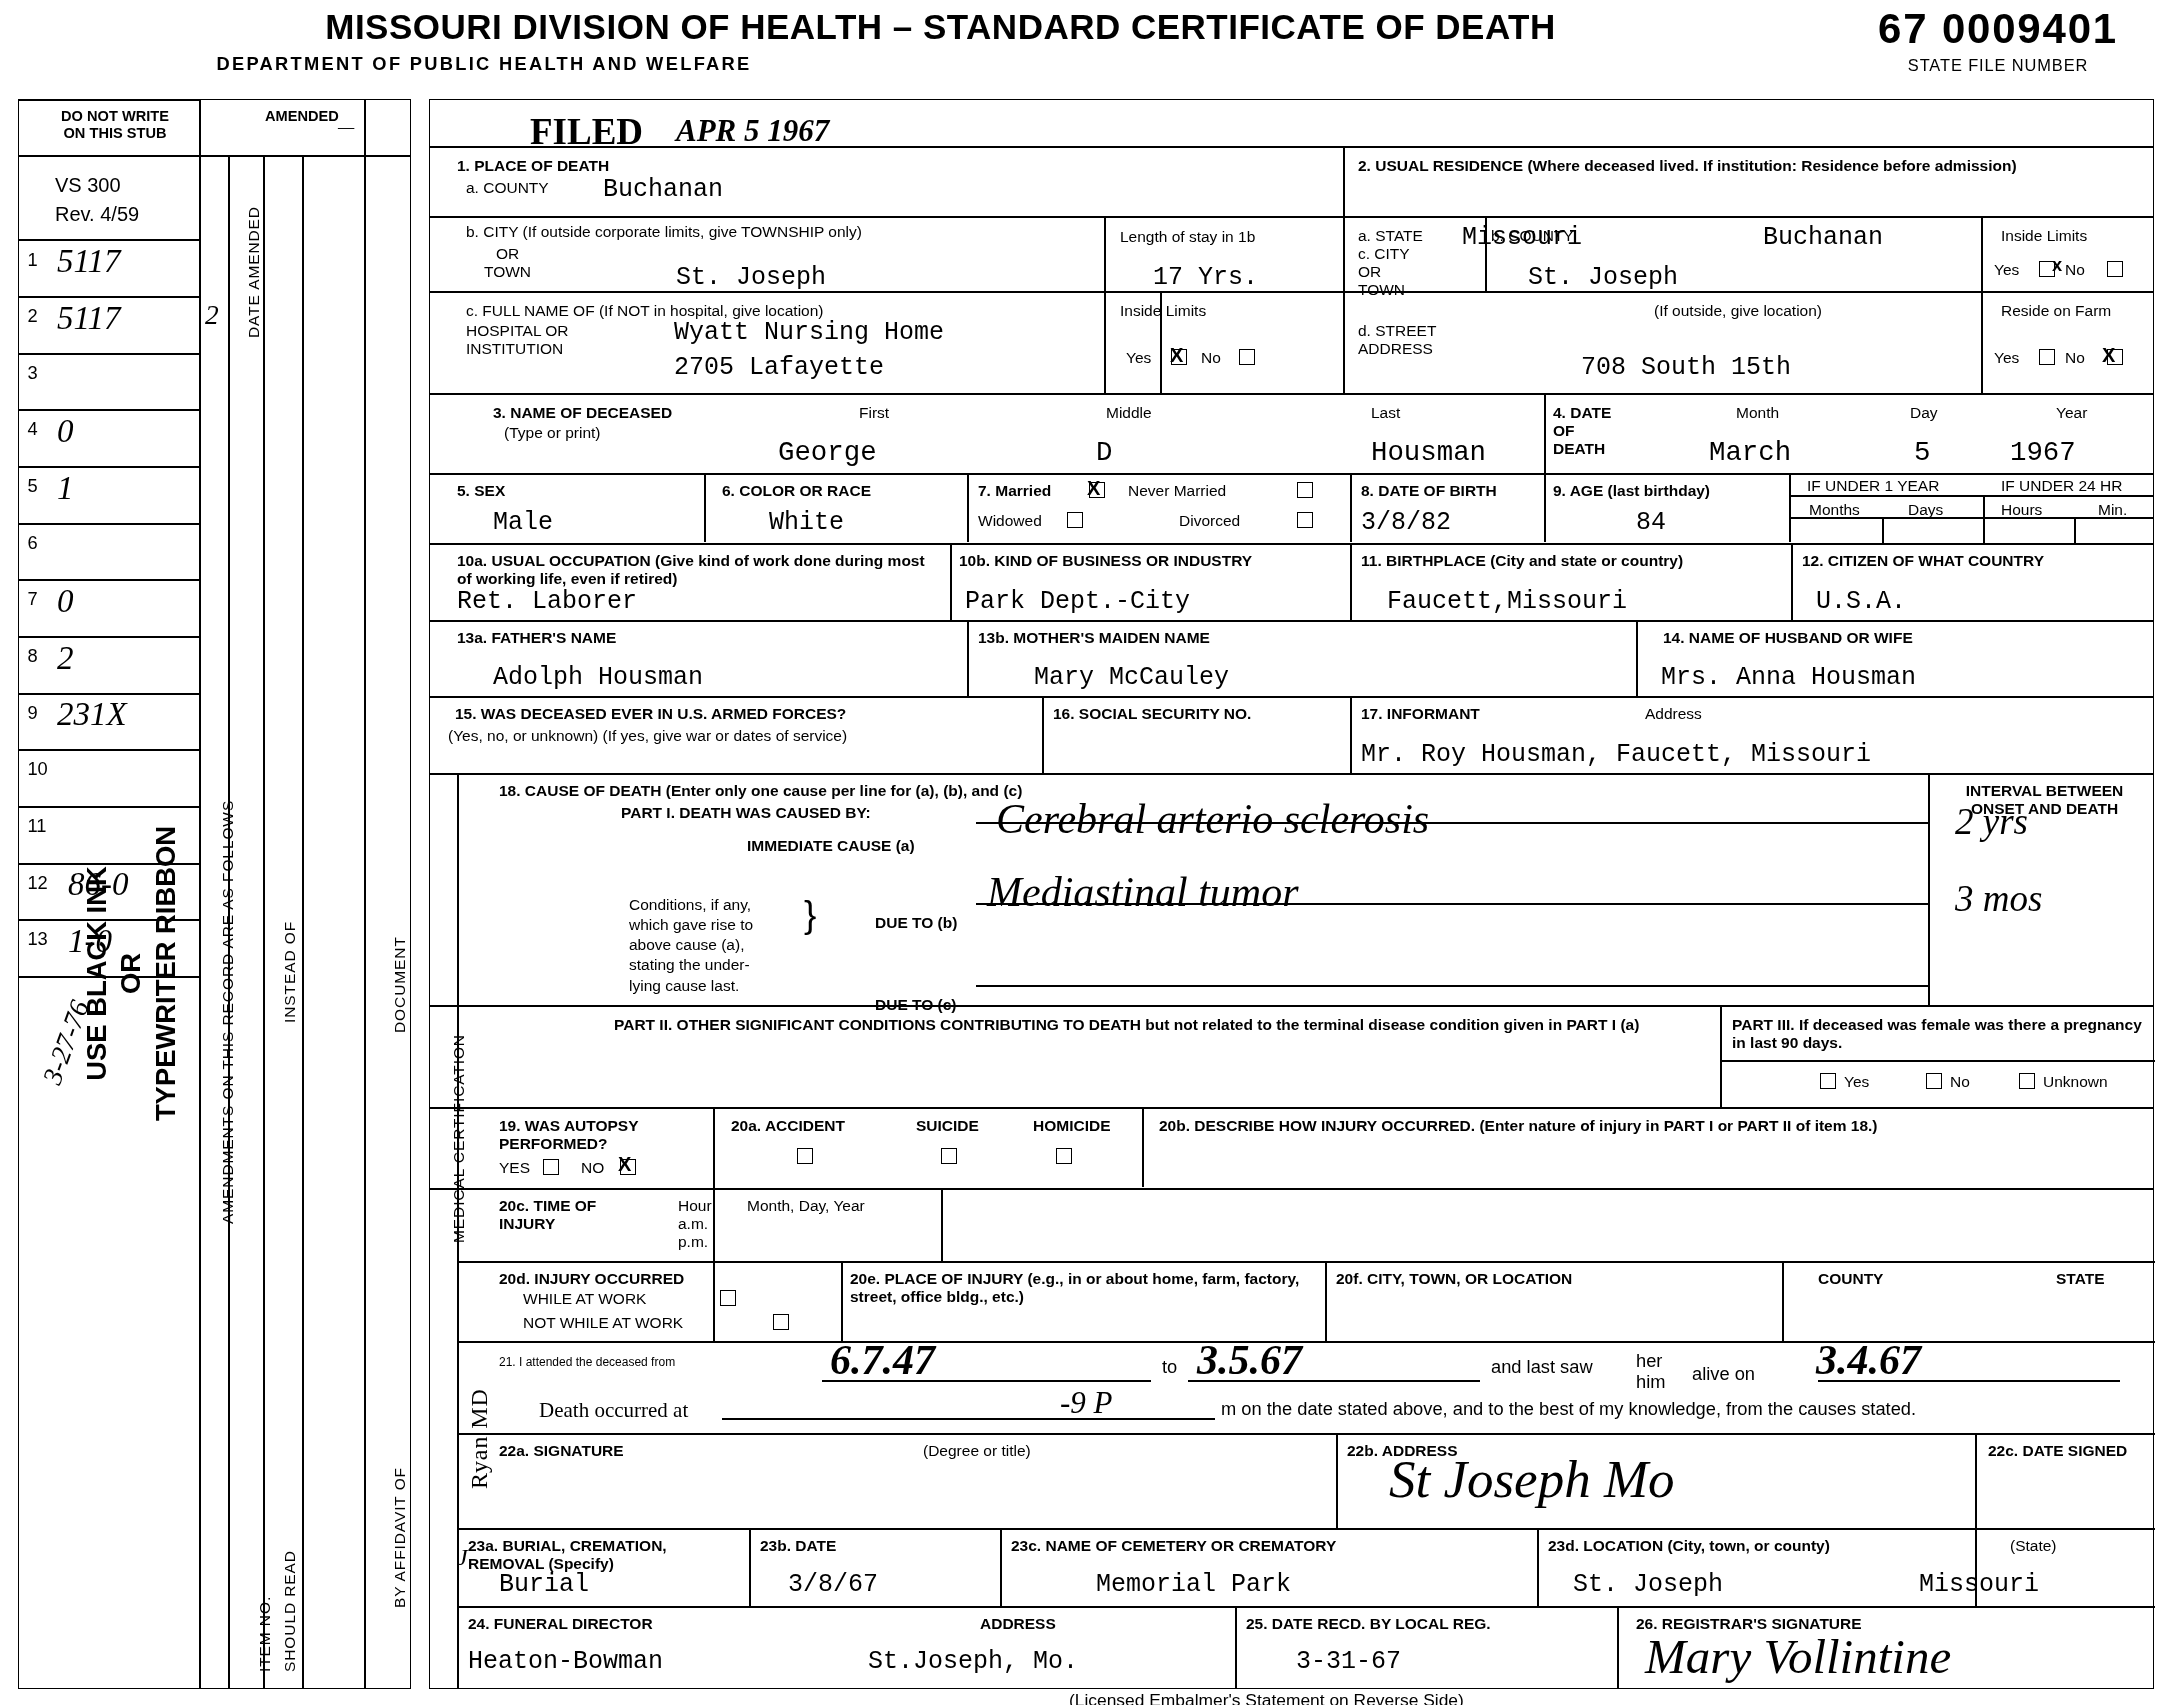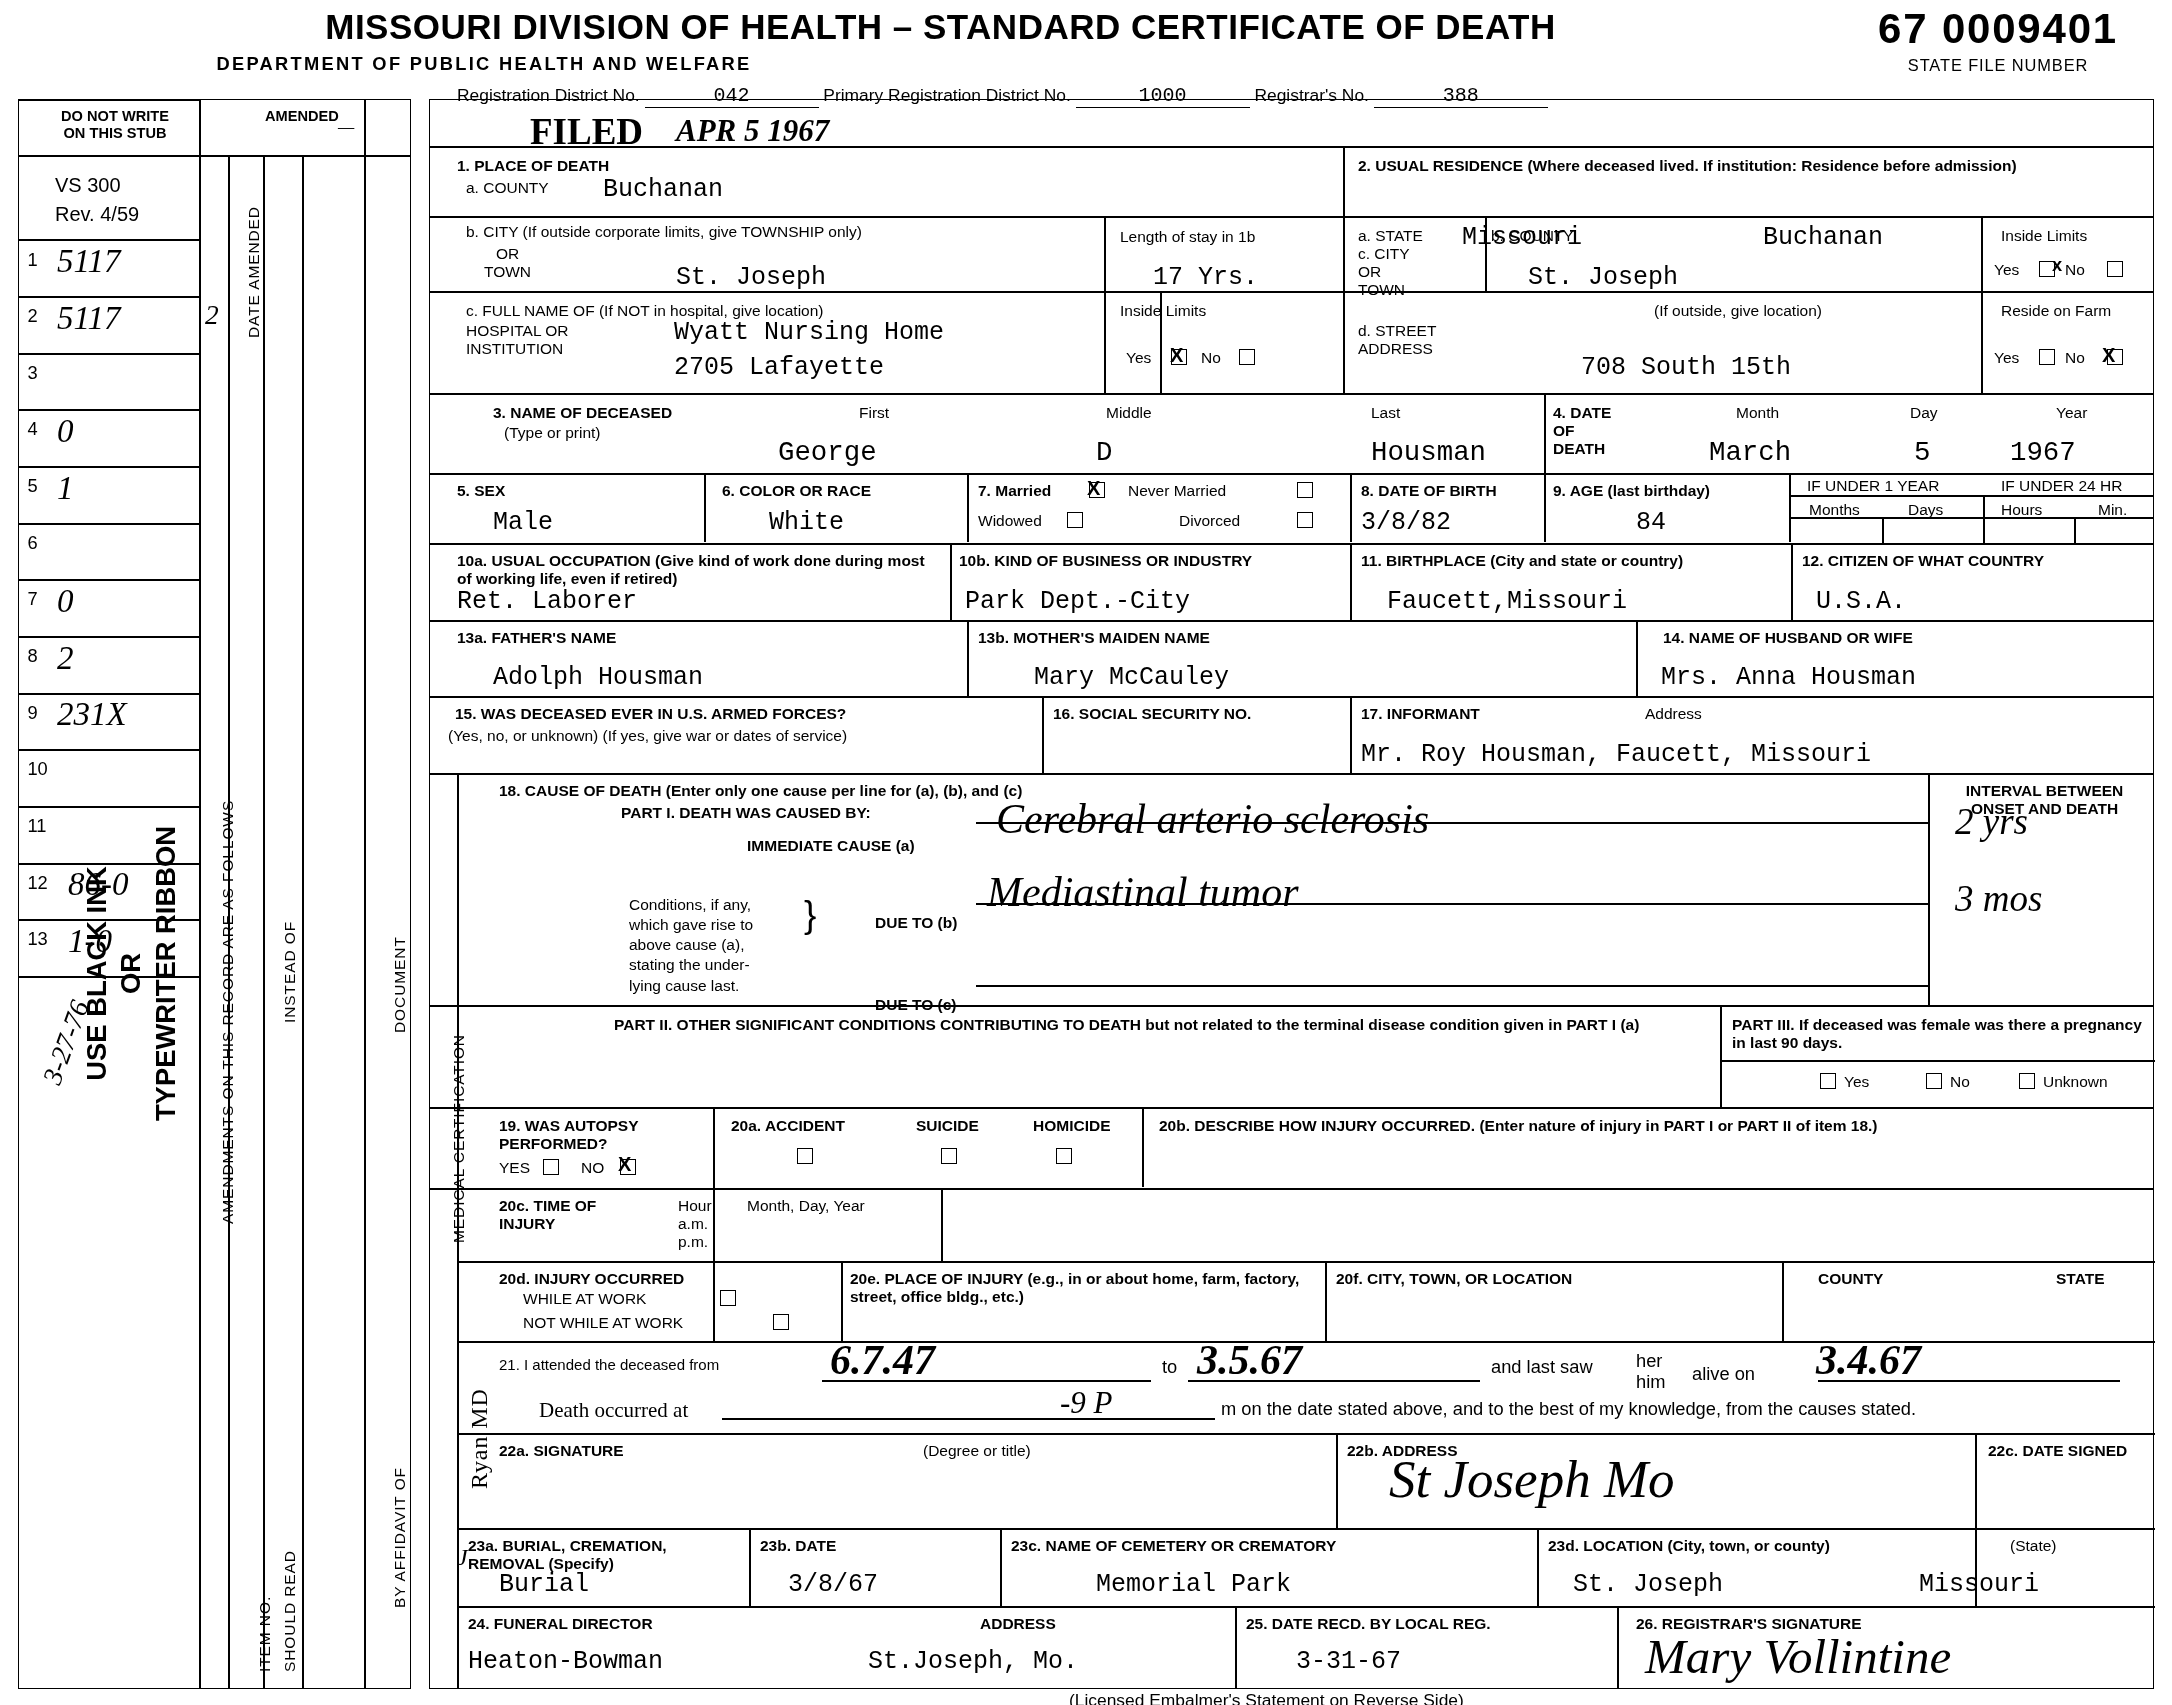--- a/index.html
+++ b/index.html
@@ -36,28 +36,20 @@
 <div id="sheet">
 
   <div class="title">MISSOURI DIVISION OF HEALTH – STANDARD CERTIFICATE OF DEATH</div>
   <div class="subtitle">DEPARTMENT OF PUBLIC HEALTH AND WELFARE</div>
 
   <div class="statefile">
     <div class="num">67 0009401</div>
     <div class="lbl">STATE FILE NUMBER</div>
   </div>
 
-  <div class="regrow">
-    <span>Registration District No.</span>
-    <span class="u" style="width:174px;"><span class="v">042</span></span>
-    <span>Primary Registration District No.</span>
-    <span class="u" style="width:174px;"><span class="v">1000</span></span>
-    <span>Registrar's No.</span>
-    <span class="u" style="width:174px;"><span class="v">388</span></span>
-  </div>
 
   <div class="bx" style="left:18.3px;top:99px;width:393px;height:1590px;"></div>
 
   <div class="line" style="left:199px;top:99px;width:1.8px;height:1590px;"></div>
   <div class="line" style="left:228px;top:155px;width:1.8px;height:1533px;"></div>
   <div class="line" style="left:263px;top:155px;width:1.8px;height:1533px;"></div>
   <div class="line" style="left:302px;top:155px;width:1.8px;height:1533px;"></div>
   <div class="line" style="left:364px;top:99px;width:1.8px;height:1590px;"></div>
   <div class="line" style="left:18.3px;top:155px;width:393px;height:1.8px;"></div>
   <div class="line" style="left:18.3px;top:99px;width:181px;height:1.8px;"></div>
@@ -370,21 +362,21 @@
   <div class="ckb" style="left:720px;top:1290px;"></div>
   <div class="lab" style="left:523px;top:1314px;">NOT WHILE AT WORK</div>
   <div class="ckb" style="left:773px;top:1314px;"></div>
 
   <div class="labb" style="left:850px;top:1270px;width:466px;">20e. PLACE OF INJURY (e.g., in or about home, farm, factory, street, office bldg., etc.)</div>
   <div class="labb" style="left:1336px;top:1270px;">20f. CITY, TOWN, OR LOCATION</div>
   <div class="labb" style="left:1818px;top:1270px;">COUNTY</div>
   <div class="labb" style="left:2056px;top:1270px;">STATE</div>
 
   <div class="line" style="left:457px;top:1433px;width:1698px;height:1.8px;"></div>
-  <div class="lab" style="left:499px;top:1356px;font-size:15px;">21.  I attended the deceased from</div>
+  <div class="lab" style="left:499px;top:1356px;font-size:12px;">21.  I attended the deceased from</div>
   <div class="line" style="left:822px;top:1380px;width:329px;height:1.8px;"></div>
   <div class="lab" style="left:1162px;top:1356px;font-size:18.3px;">to</div>
   <div class="line" style="left:1188px;top:1380px;width:292px;height:1.8px;"></div>
   <div class="lab" style="left:1491px;top:1356px;font-size:18.3px;">and last saw</div>
   <div class="lab" style="left:1636px;top:1350px;font-size:18.3px;">her</div>
   <div class="lab" style="left:1636px;top:1371px;font-size:18.3px;">him</div>
   <div class="lab" style="left:1692px;top:1363px;font-size:18.3px;">alive on</div>
   <div class="line" style="left:1818px;top:1380px;width:302px;height:1.8px;"></div>
 
   <div class="script" style="left:830px;top:1336px;font-size:42px;font-weight:bold;">6.7.47</div>

